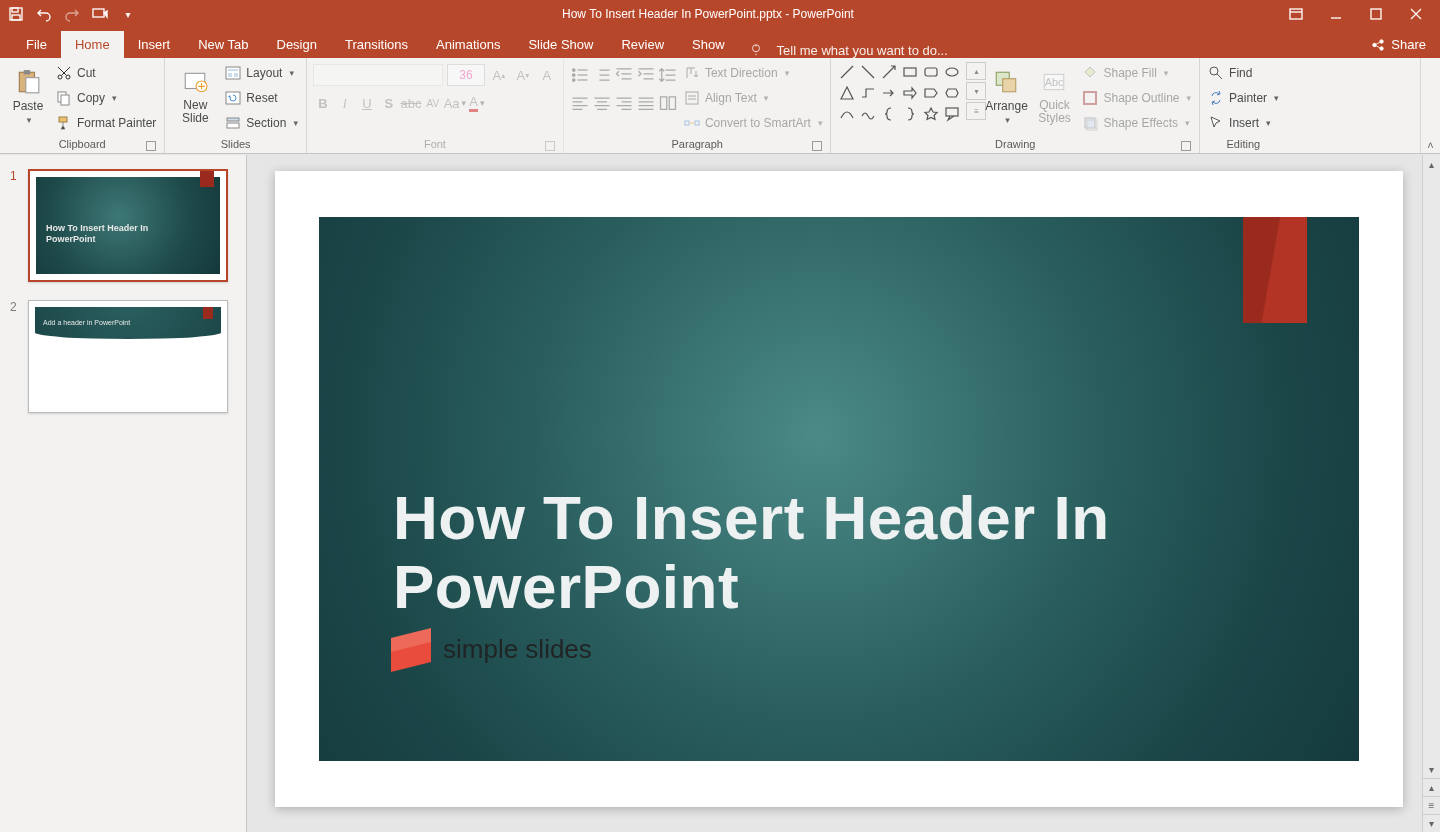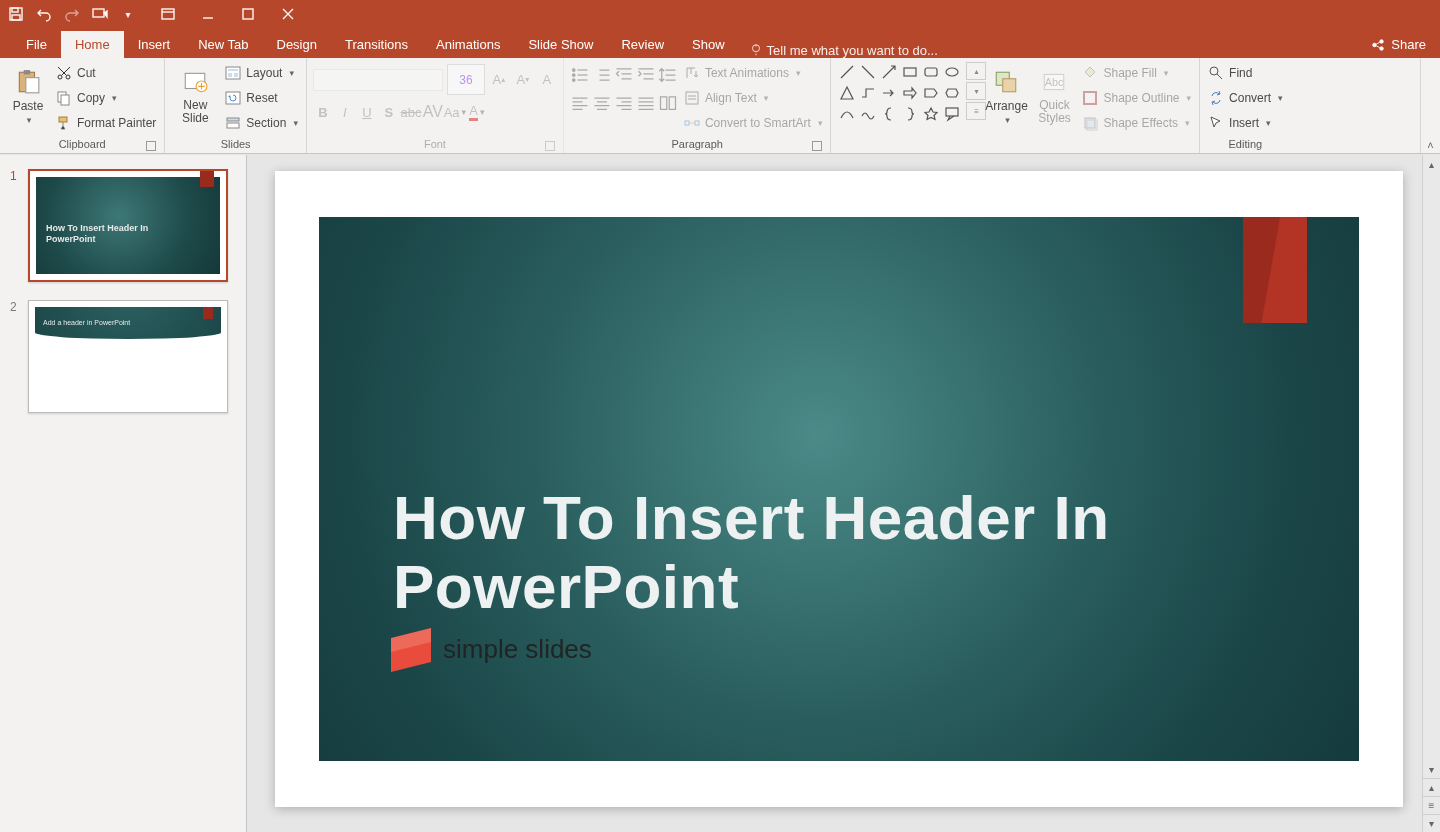--- a/index.html
+++ b/index.html
@@ -10,38 +10,38 @@
 .qat { display:flex; align-items:center; gap:12px; padding:0 8px; }
 .qat-icon,.win-icon { width:16px; height:16px; display:flex; align-items:center; justify-content:center; opacity:.95; }
 .qat svg,.winbtns svg { stroke:#fff; fill:none; stroke-width:1.4; }
 .title-center { flex:1; text-align:center; }
 .winbtns { display:flex; gap:24px; padding:0 16px; }
 
 
 .tabrow { height:30px; background:#B7472A; display:flex; align-items:flex-end; color:#fff; font-size:13px; padding-left:12px; }
 .tab { padding:6px 14px; cursor:default; white-space:nowrap; }
 .tab.active { background:#f3f2f1; color:#B7472A; }
-.tellme { display:flex; align-items:flex-start; gap:4px; padding:0 10px; opacity:.9; }
+.tellme { display:flex; align-items:flex-start; gap:14px; padding:0 10px; opacity:.9; }
 .tellme svg { width:14px; height:14px; stroke:#fff; fill:none; }
 .share { margin-left:auto; padding:6px 14px; display:flex; align-items:center; gap:6px; }
 .share svg { width:14px; height:14px; stroke:#fff; fill:#fff; }
 
 
 .ribbon { height:96px; background:#f3f2f1; border-bottom:1px solid #c5c5c5; display:flex; font-size:12px; color:#4a4a4a; }
 .group { display:flex; flex-direction:column; border-right:1px solid #d6d6d6; padding:2px 6px 0; }
 .group-body { flex:1; display:flex; align-items:flex-start; gap:4px; }
 .group-label { height:18px; line-height:18px; text-align:center; font-size:11px; color:#5a5a5a; position:relative; }
 .dlaunch { position:absolute; right:2px; bottom:2px; width:10px; height:10px; border:1px solid #9a9a9a; }
 .bigbtn { display:flex; flex-direction:column; align-items:center; justify-content:center; width:44px; height:72px; gap:2px; }
 .bigbtn-icon { width:30px; height:30px; display:flex; align-items:center; justify-content:center; }
 .stack { display:flex; flex-direction:column; gap:3px; padding-top:2px; }
 .row { display:flex; align-items:center; gap:5px; height:22px; padding:0 2px; white-space:nowrap; }
 .row svg,.row .ico { width:16px; height:16px; flex:none; }
 .fdrop { width:130px; height:22px; border:1px solid #c4c4c4; background:#fff; opacity:.5; }
-.fsize { width:38px; height:31px; border:1px solid #c4c4c4; background:#fff; display:flex; align-items:center; justify-content:center; font-size:12px; color:#6d28d9; }
+.fsize { width:38px; height:22px; border:1px solid #c4c4c4; background:#fff; display:flex; align-items:center; justify-content:center; font-size:12px; color:#ec4899; }
 .mini { width:20px; height:22px; display:flex; align-items:center; justify-content:center; color:#888; font-size:13px; }
 .mini.b{font-weight:bold}.mini.i{font-style:italic}.mini.u{text-decoration:underline}.mini.s{text-decoration:line-through}
 .disabled { opacity:.45; }
 .shape-grid { display:grid; grid-template-columns:repeat(6,20px); grid-auto-rows:20px; gap:1px; padding-top:2px; }
 .shape-grid div { border:1px solid transparent; display:flex; align-items:center; justify-content:center; }
 .shape-grid svg { width:16px; height:16px; stroke:#555; fill:none; stroke-width:1.2; }
 .chev { font-size:9px; color:#666; margin-left:2px; }
 
 
 .editor { position:absolute; top:155px; bottom:0; left:0; right:0; display:flex; }
@@ -99,20 +99,21 @@
         </svg>
       </span>
     <span class="qat-icon">
         <svg viewBox="0 0 16 16">
           <rect x="1" y="3" width="11" height="8"></rect>
           <path d="M12 7l3-2v6z" fill="#fff"></path>
         </svg>
       </span>
     <span class="qat-icon" style="font-size:10px;color:#fff">▾</span>
   </div>
+  <div class="title-center">How To Insert Header In PowerPoint.pptx - PowerPoint</div>
   <div class="winbtns">
     <span class="win-icon">
         <svg viewBox="0 0 16 16">
           <rect x="2" y="3" width="12" height="10"></rect>
           <path d="M2 6h12"></path>
         </svg>
       </span>
     <span class="win-icon">
         <svg viewBox="0 0 16 16">
           <path d="M3 12h10"></path>
@@ -258,21 +259,21 @@
         <div class="mini">A<sup style="font-size:8px">▾</sup></div>
         <div class="mini">A</div>
       </div>
       <div style="display:flex;gap:2px">
         <div class="mini b">B</div>
         <div class="mini i">I</div>
         <div class="mini u">U</div>
         <div class="mini" style="font-weight:bold">S</div>
         <div class="mini s">abc</div>
         <div class="mini">
-            <span style="font-size:16px">AV</span>
+            <span style="font-size:10px">AV</span>
           </div>
         <div class="mini">Aa<span class="chev">▾</span></div>
         <div class="mini">
             <span style="border-bottom:3px solid #c00">A</span>
             <span class="chev">▾</span>
           </div>
       </div>
     </div>
     <div class="group-label"><span>Font</span><div class="dlaunch"></div></div>
   </div>
@@ -339,21 +340,21 @@
               </svg>
             </div>
         </div>
       </div>
       <div class="stack disabled">
         <div class="row">
             <svg viewBox="0 0 16 16" stroke="#555" fill="none">
               <path d="M3 3h8M3 3v10M7 3v6"></path>
               <path d="M12 6v6l2-2m-2 2-2-2"></path>
             </svg>
-            <span>Text Animations</span>
+            <span>Text Direction</span>
             <span class="chev">▾</span>
           </div>
         <div class="row">
             <svg viewBox="0 0 16 16" stroke="#555" fill="none">
               <rect x="2" y="2" width="12" height="12"></rect>
               <path d="M4 6h8M4 9h8"></path>
             </svg>
             <span>Align Text</span>
             <span class="chev">▾</span>
           </div>
@@ -509,38 +510,39 @@
         <div class="row">
             <svg viewBox="0 0 16 16">
               <rect x="3" y="3" width="10" height="10" fill="#cde" stroke="#888"></rect>
               <rect x="5" y="5" width="10" height="10" fill="none" stroke="#aaa"></rect>
             </svg>
             <span>Shape Effects</span>
             <span class="chev">▾</span>
           </div>
       </div>
     </div>
+    <div class="group-label"><span>Drawing</span><div class="dlaunch"></div></div>
   </div>
 
   <div class="group" style="border-right:none">
     <div class="group-body">
       <div class="stack">
         <div class="row">
             <svg viewBox="0 0 16 16">
               <circle cx="6" cy="6" r="4" fill="none" stroke="#555"></circle>
               <path d="M9 9l5 5" stroke="#555"></path>
             </svg>
             <span>Find</span>
           </div>
         <div class="row">
             <svg viewBox="0 0 16 16" stroke="#4a7dbf" fill="none">
               <path d="M4 6a4 4 0 0 1 7-2M12 10a4 4 0 0 1-7 2"></path>
               <path d="M11 1l1 3-3 1M5 15l-1-3 3-1"></path>
             </svg>
-            <span>Convert</span>
+            <span>Painter</span>
             <span class="chev">▾</span>
           </div>
         <div class="row">
             <svg viewBox="0 0 16 16">
               <path d="M3 2l3 10 2-4 4-2z" fill="#fff" stroke="#555"></path>
             </svg>
             <span>Insert</span>
             <span class="chev">▾</span>
           </div>
       </div>

